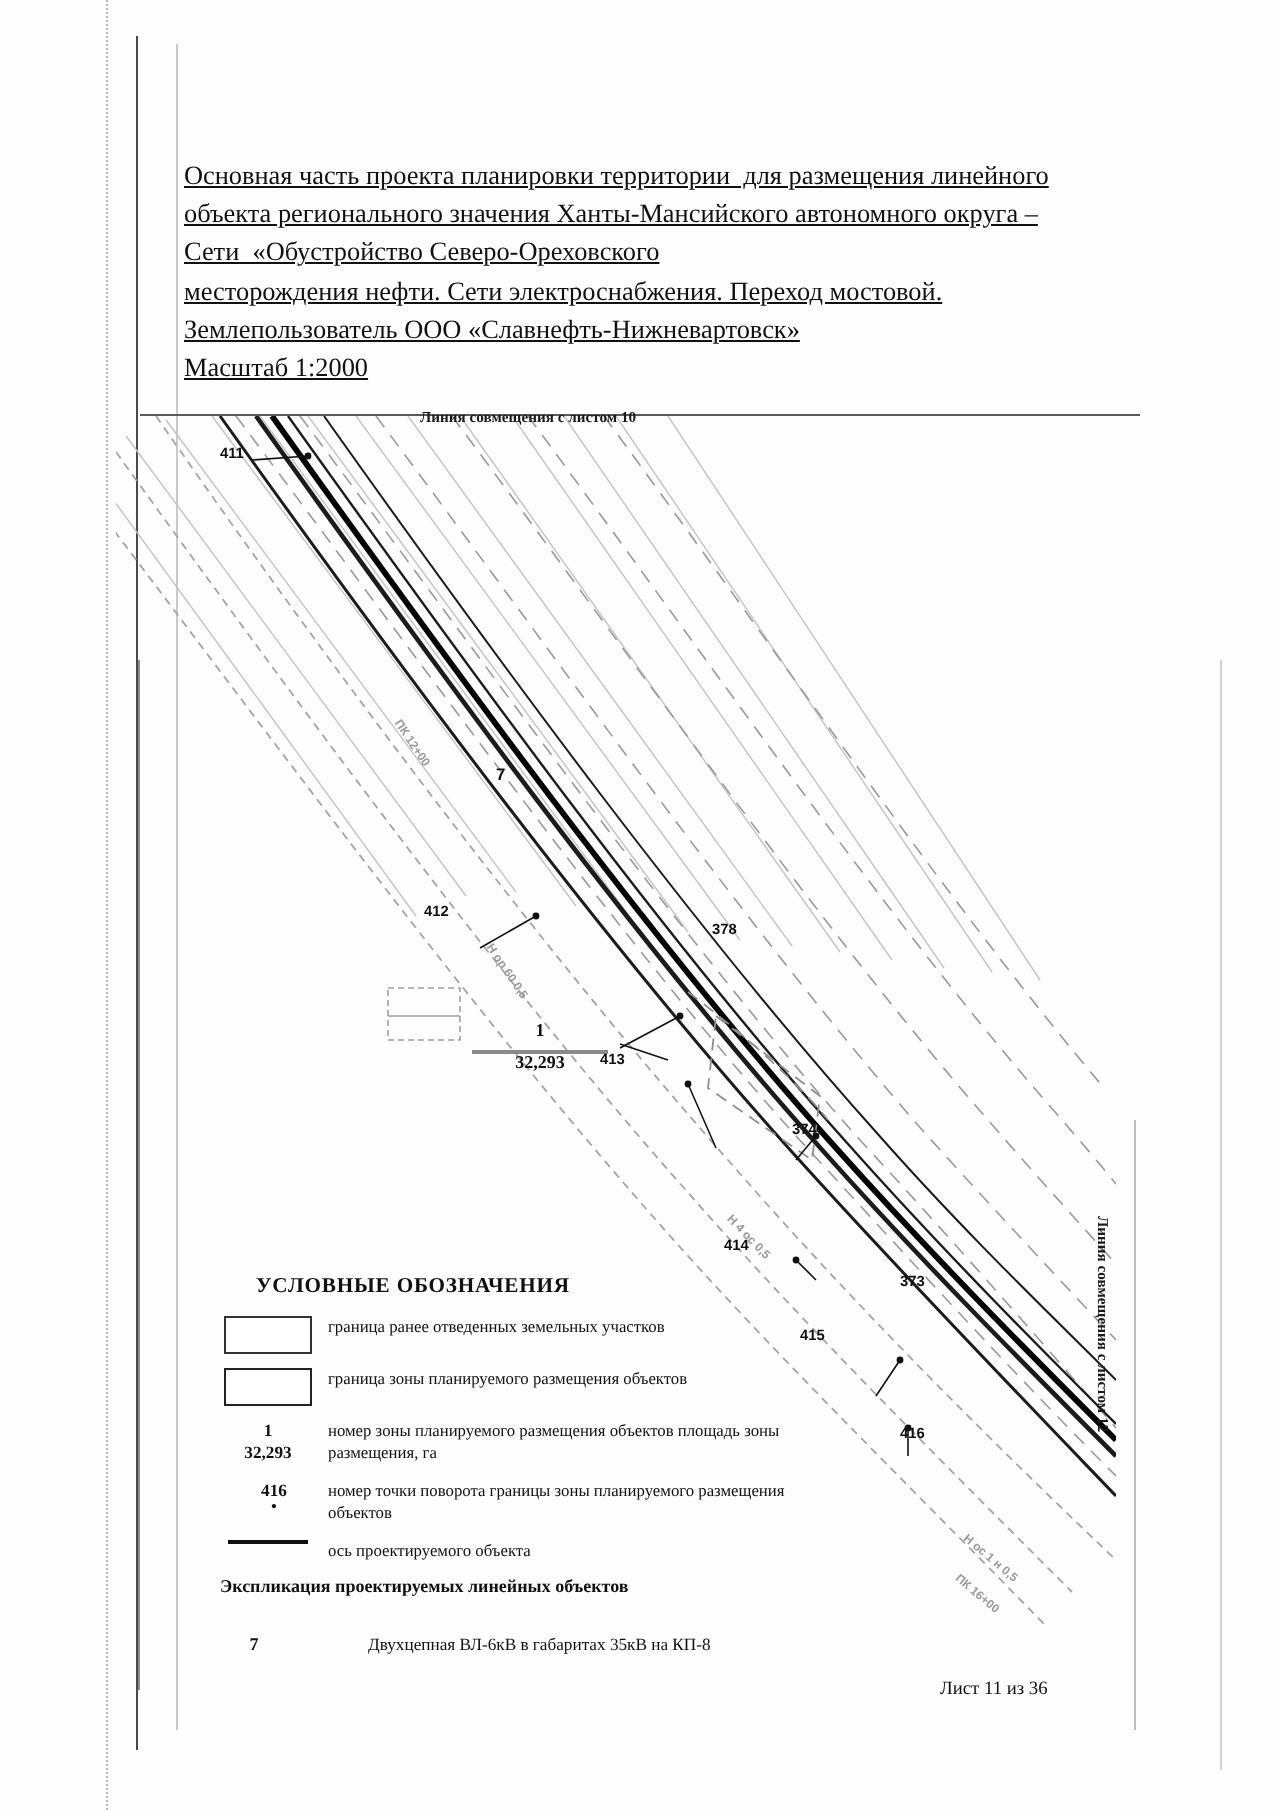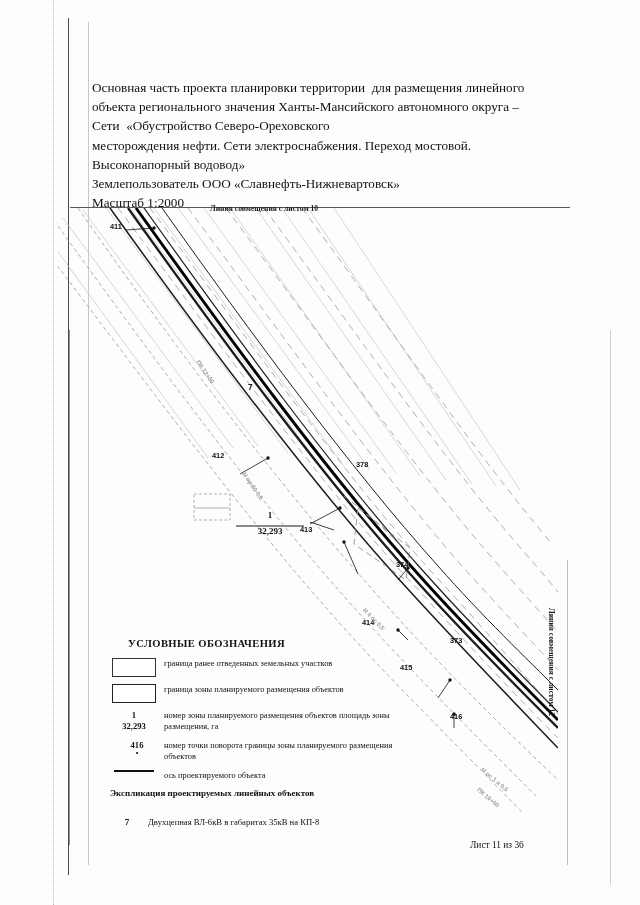--- a/index.html
+++ b/index.html
@@ -26,21 +26,21 @@
   .page-number{
     position:absolute;top:34px;left:0;right:0;
     text-align:center;font-size:11px;font-weight:bold;letter-spacing:.5px;
   }
 
   
   .header{
     position:absolute;left:92px;top:78px;width:482px;
     font-size:13.2px;line-height:19.2px;
   }
-  .header div{white-space:pre-wrap;}
+  .header div{white-space:pre-wrap;text-decoration:underline;}
 
   
   .map{
     position:absolute;left:58px;top:208px;width:500px;height:620px;
     overflow:hidden;
   }
   .map-border-top{
     position:absolute;left:70px;top:207px;width:500px;height:0;
     border-top:1px solid #5a5a5a;
   }
@@ -101,21 +101,21 @@
   .axis-line{width:40px;height:0;border-top:2px solid #111;}
   .expl-title{
     font-family:"Liberation Serif", serif;font-weight:bold;
     font-size:9px;margin-top:2px;margin-bottom:19px;
   }
   .expl-row{display:flex;align-items:flex-start;}
   .expl-num{
     width:34px;flex:0 0 34px;text-align:center;
     font-family:"Liberation Serif", serif;font-weight:bold;font-size:9px;
   }
-  .expl-text{font-family:"Liberation Serif", serif;font-size:8.6px;padding-left:4px;}
+  .expl-text{font-family:"Liberation Serif", serif;font-size:8.6px;padding-left:4px;margin-left:36px;}
 
   
   .footer{
     position:absolute;left:470px;top:840px;
     font-family:"Liberation Serif", serif;font-size:9.4px;white-space:nowrap;
   }
 </style>
 </head>
 <body>
 
@@ -127,21 +127,20 @@
   <div class="scanline light"></div>
   <div class="scanline right"></div>
   <div class="scanline right2"></div>
 
 
   <div class="header">
     <div>Основная часть проекта планировки территории  для размещения линейного</div>
     <div>объекта регионального значения Ханты-Мансийского автономного округа –</div>
     <div>Сети  «Обустройство Северо-Ореховского</div>
     <div>месторождения нефти. Сети электроснабжения. Переход мостовой.</div>
-    <div>Высоконапорный водовод»</div>
     <div>Землепользователь ООО «Славнефть-Нижневартовск»</div>
     <div>Масштаб 1:2000</div>
   </div>
 
   <div class="map-border-top"></div>
 
   <div class="map">
     <svg width="500" height="620" viewBox="0 0 500 620">
       <defs>
         <g id="dashpat"></g>

